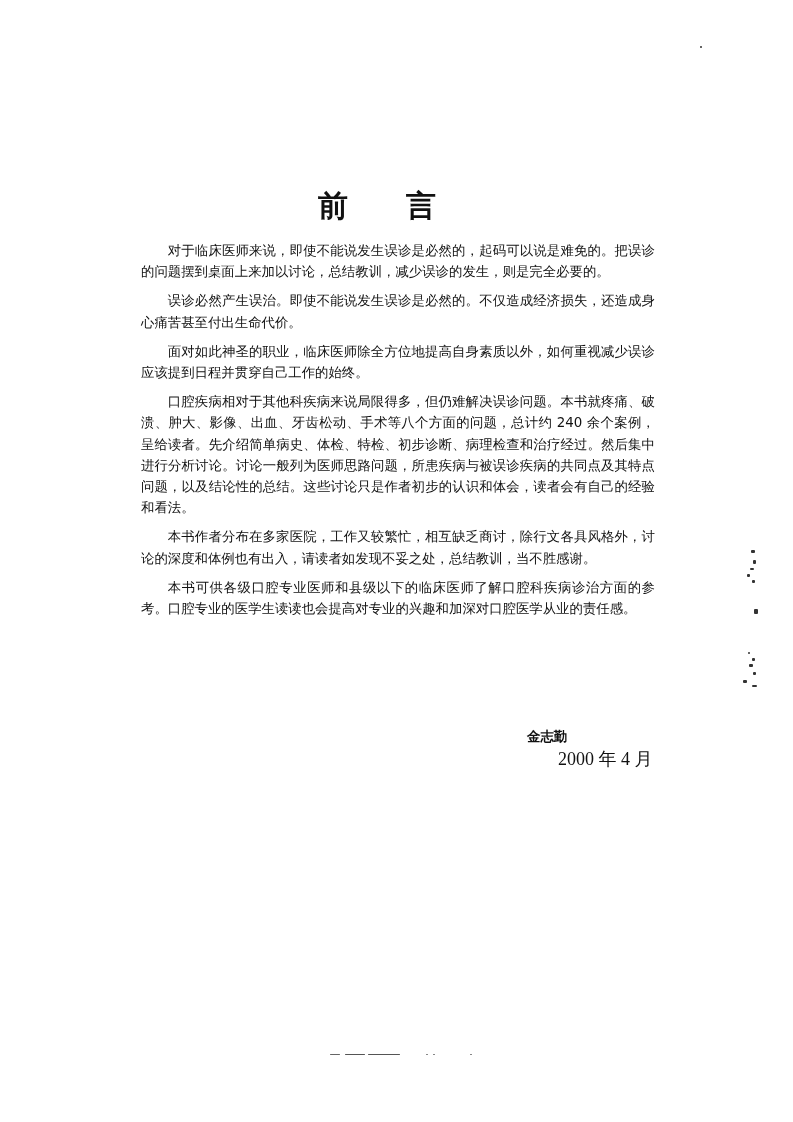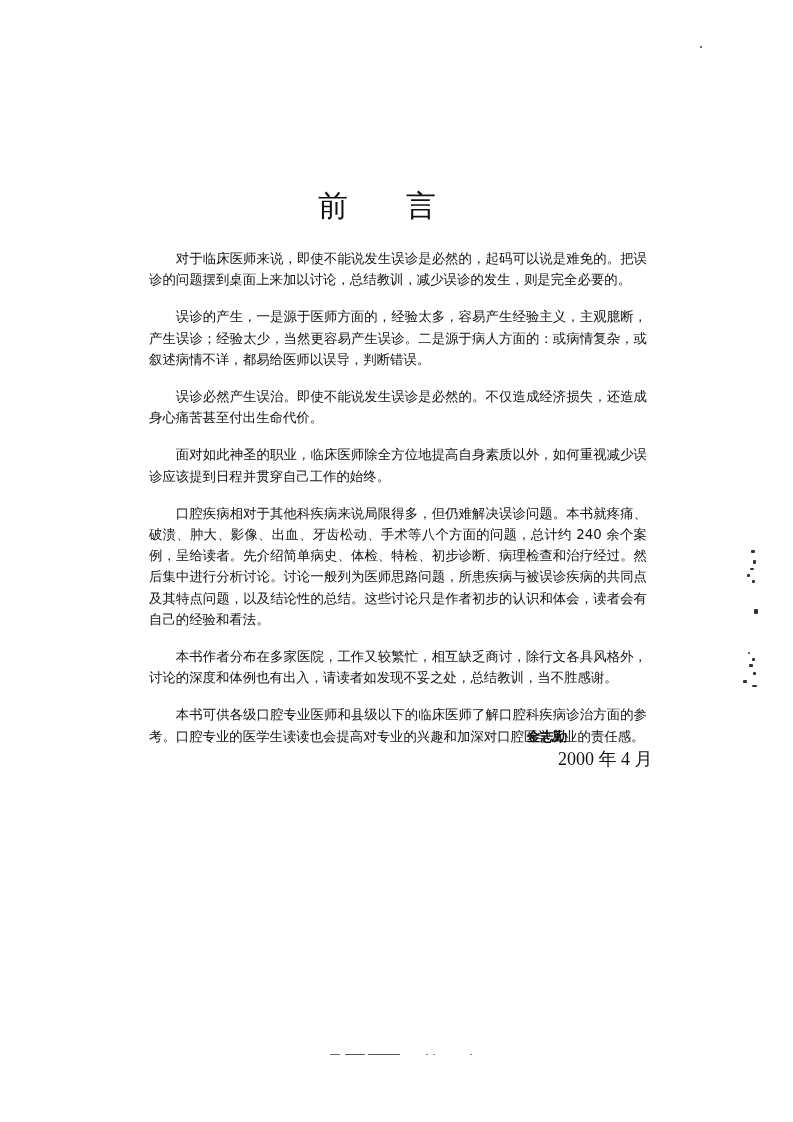--- a/index.html
+++ b/index.html
@@ -16,21 +16,21 @@
       font-family: "DejaVu Sans", "Liberation Sans", sans-serif;
     }
     .page-title {
       position: absolute;
       top: 186px;
       left: 0;
       width: 754px;
       text-align: center;
       font-family: "DejaVu Serif", "Liberation Serif", serif;
       font-size: 30px;
-      font-weight: normal;
+      font-weight: bold;
       letter-spacing: 0;
       line-height: 40px;
     }
     .page-title .ch {
       display: inline-block;
     }
     .page-title .gap {
       display: inline-block;
       width: 58px;
     }
@@ -38,21 +38,21 @@
       position: absolute;
       top: 232px;
       left: 133px;
       width: 530px;
       font-size: 13.4px;
       line-height: 21.2px;
       text-align: justify;
       text-justify: inter-character;
     }
     .body-text p {
-      margin: 16px;
+      margin: 8px;
       text-indent: 2em;
     }
     .signature {
       position: absolute;
       top: 728px;
       left: 527px;
       font-size: 13.4px;
       font-weight: bold;
       line-height: 18px;
     }
@@ -68,21 +68,20 @@
   </style>
 </head>
 <body>
 
 <div class="page-title">
   <span class="ch">前</span><span class="gap"></span><span class="ch">言</span>
 </div>
 
 <div class="body-text">
   <p>对于临床医师来说，即使不能说发生误诊是必然的，起码可以说是难免的。把误诊的问题摆到桌面上来加以讨论，总结教训，减少误诊的发生，则是完全必要的。</p>
-  <p>误诊的产生，一是源于医师方面的，经验太多，容易产生经验主义，主观臆断，产生误诊；经验太少，当然更容易产生误诊。二是源于病人方面的：或病情复杂，或叙述病情不详，都易给医师以误导，判断错误。</p>
   <p>误诊必然产生误治。即使不能说发生误诊是必然的。不仅造成经济损失，还造成身心痛苦甚至付出生命代价。</p>
   <p>面对如此神圣的职业，临床医师除全方位地提高自身素质以外，如何重视减少误诊应该提到日程并贯穿自己工作的始终。</p>
   <p>口腔疾病相对于其他科疾病来说局限得多，但仍难解决误诊问题。本书就疼痛、破溃、肿大、影像、出血、牙齿松动、手术等八个方面的问题，总计约 240 余个案例，呈给读者。先介绍简单病史、体检、特检、初步诊断、病理检查和治疗经过。然后集中进行分析讨论。讨论一般列为医师思路问题，所患疾病与被误诊疾病的共同点及其特点问题，以及结论性的总结。这些讨论只是作者初步的认识和体会，读者会有自己的经验和看法。</p>
   <p>本书作者分布在多家医院，工作又较繁忙，相互缺乏商讨，除行文各具风格外，讨论的深度和体例也有出入，请读者如发现不妥之处，总结教训，当不胜感谢。</p>
   <p>本书可供各级口腔专业医师和县级以下的临床医师了解口腔科疾病诊治方面的参考。口腔专业的医学生读读也会提高对专业的兴趣和加深对口腔医学从业的责任感。</p>
 </div>
 
 <div class="signature">金志勤</div>
 <div class="date">2000 年 4 月</div>
 

